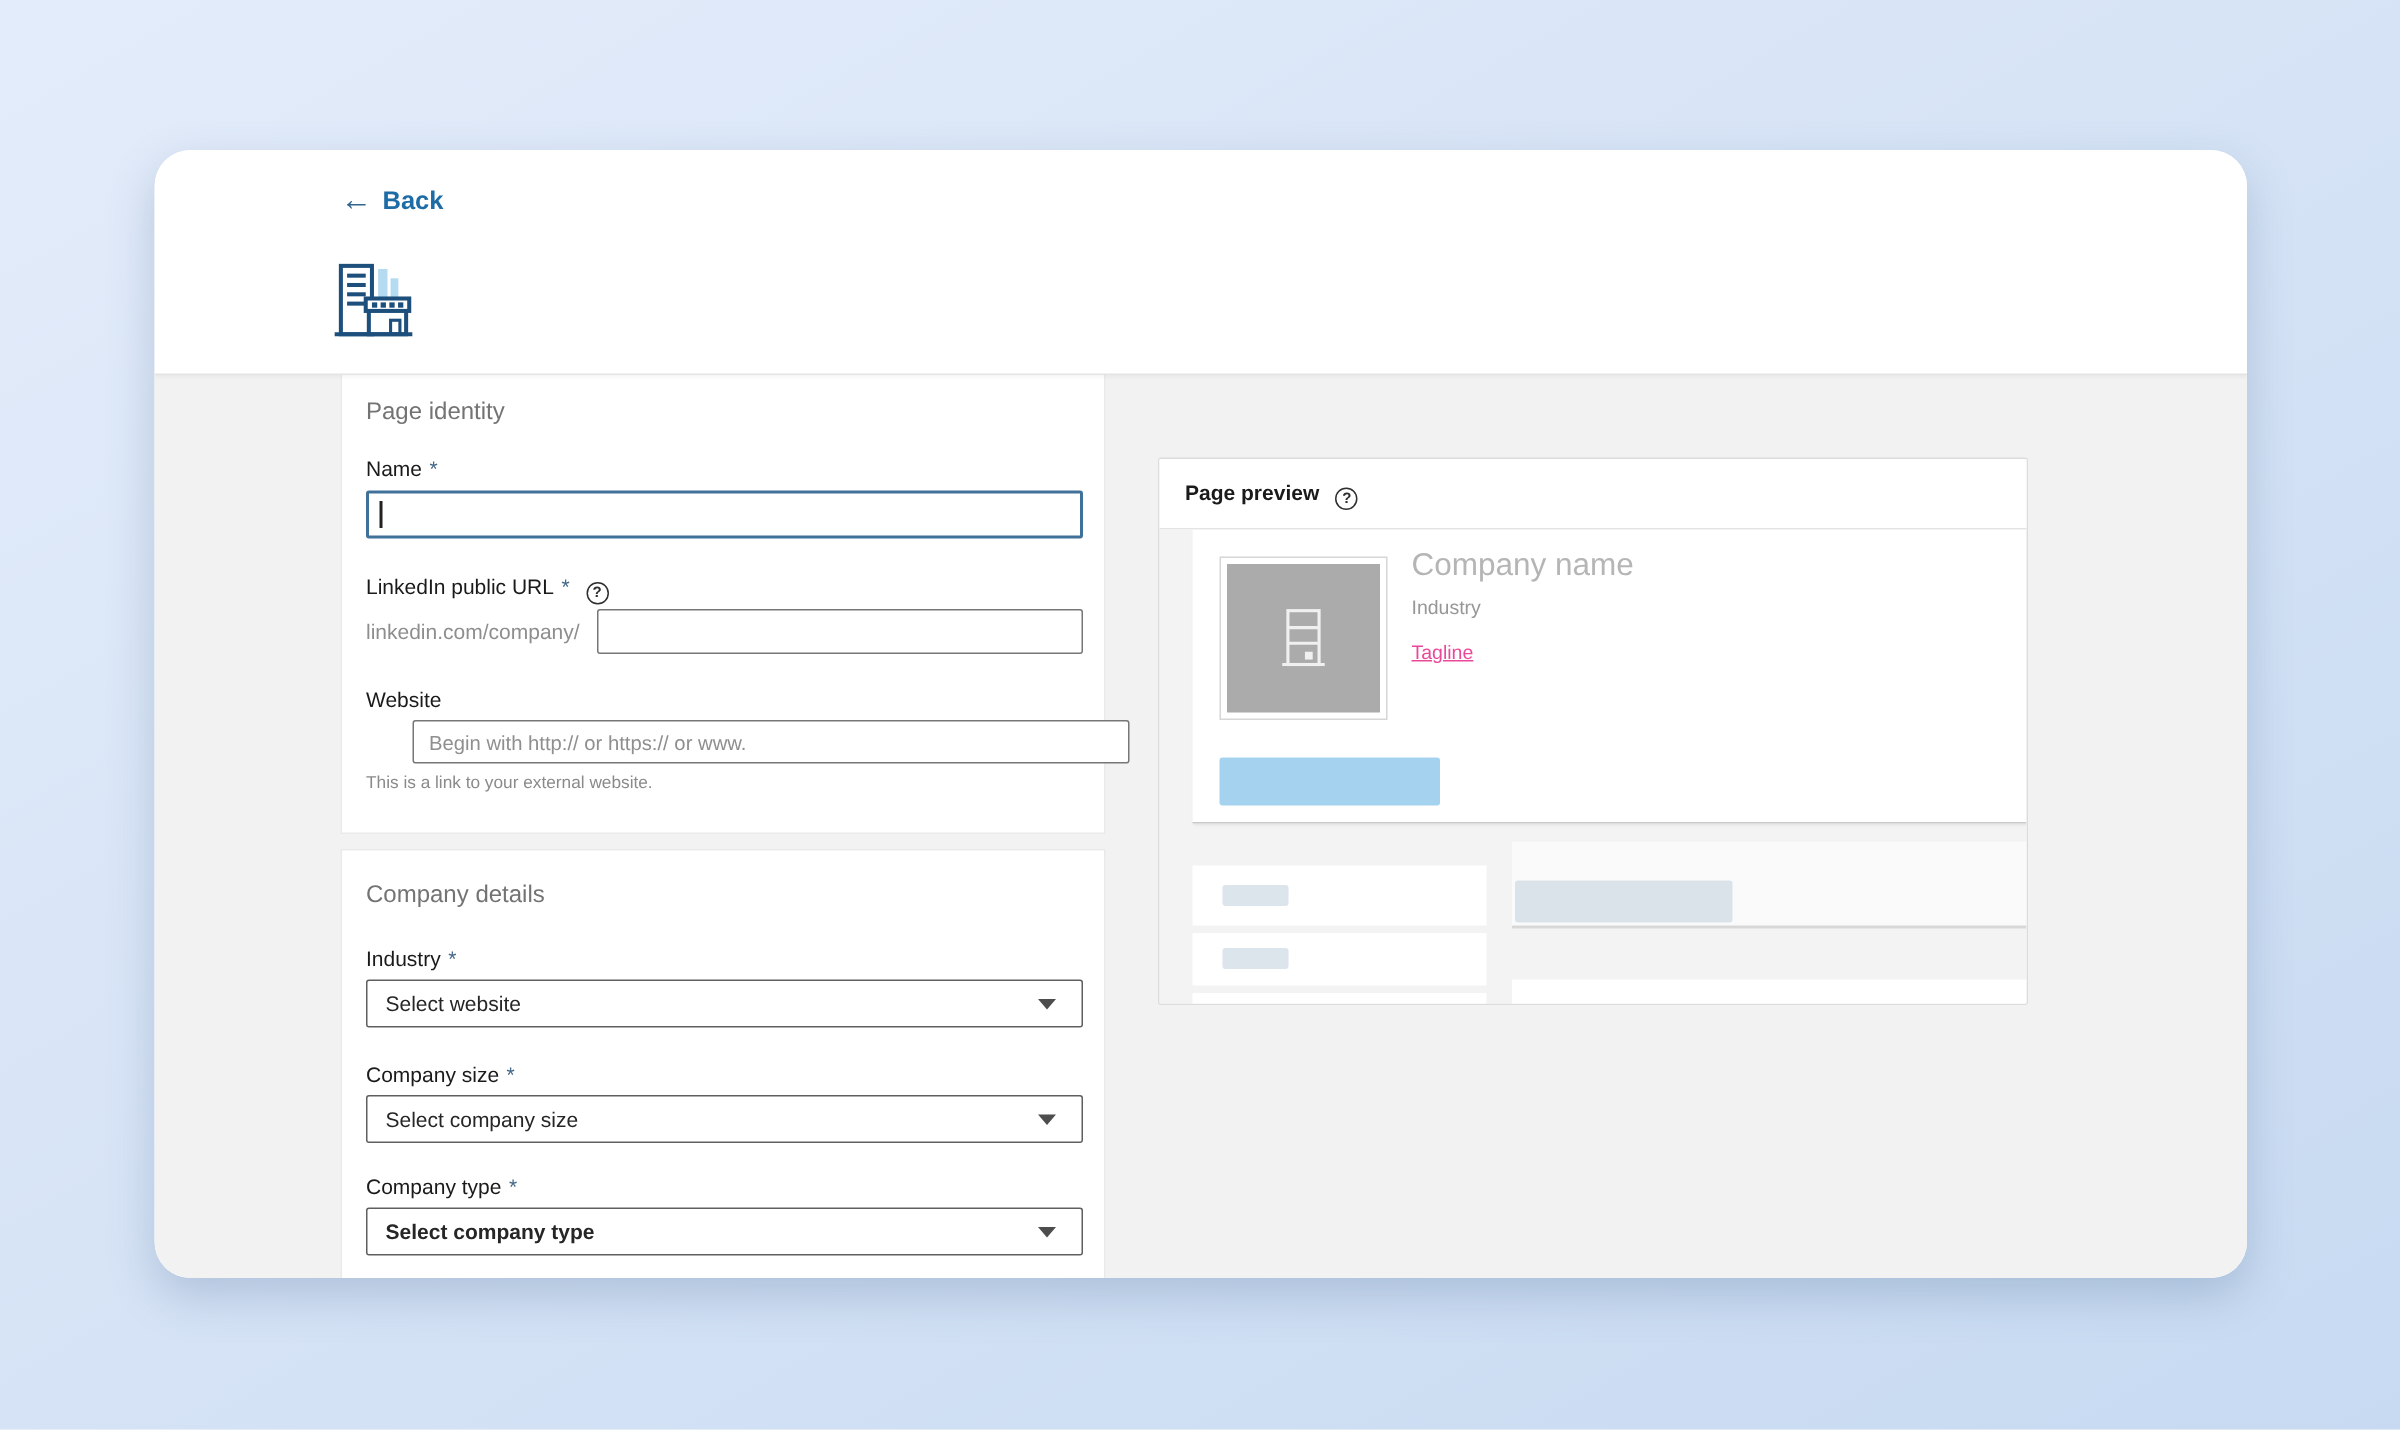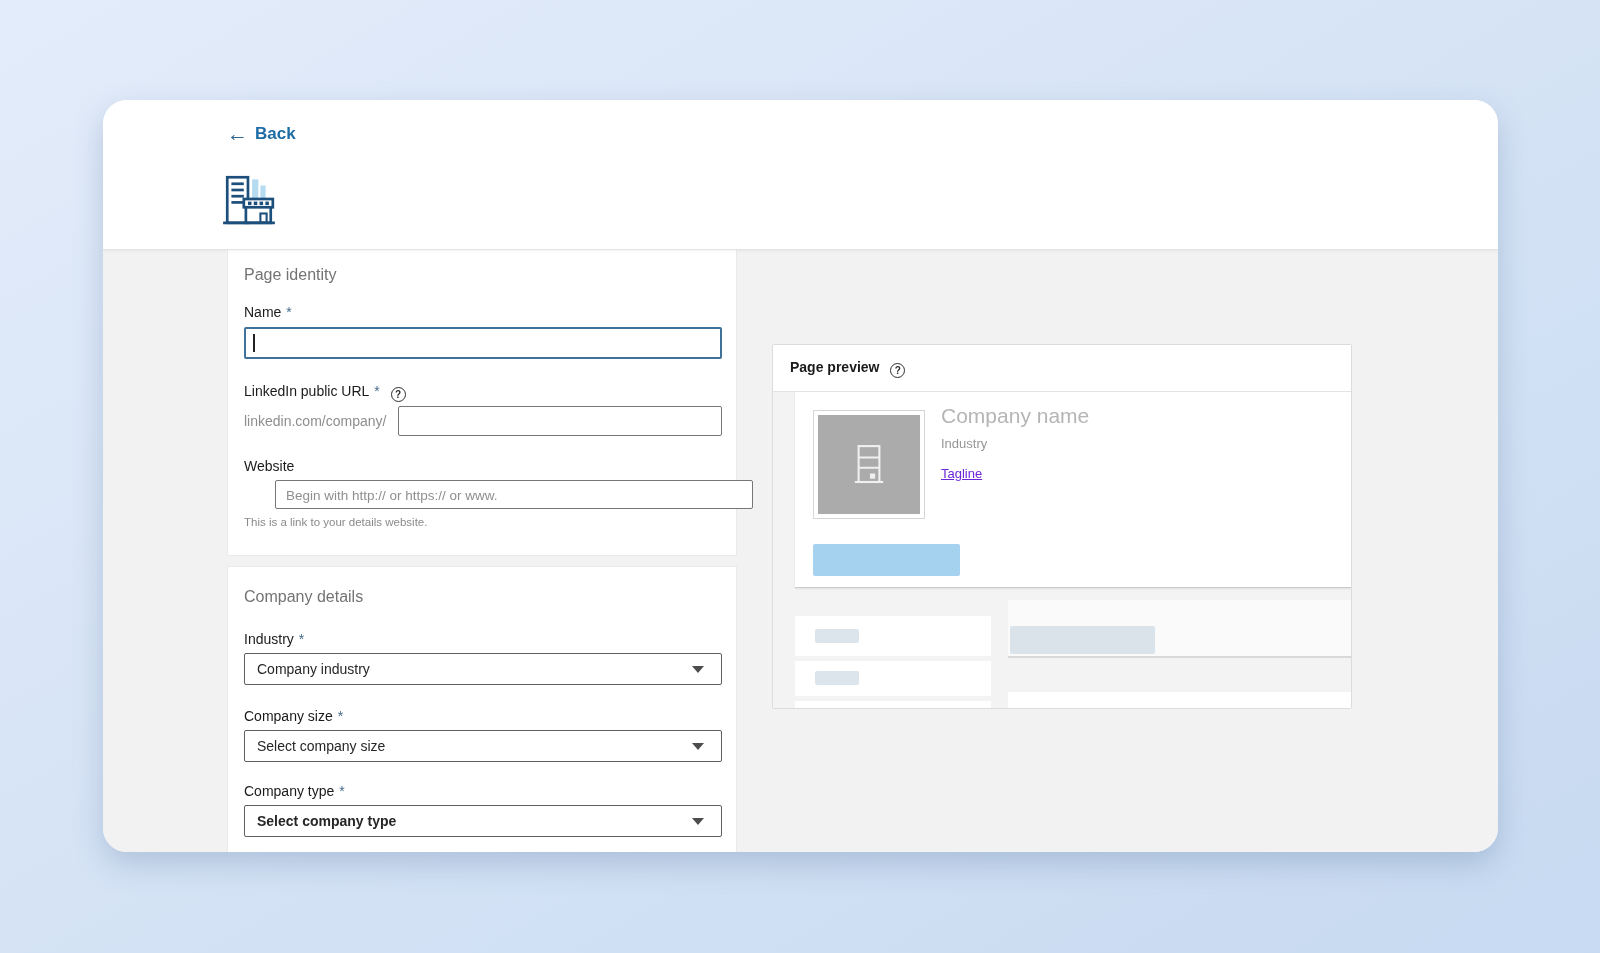--- a/index.html
+++ b/index.html
@@ -49,33 +49,33 @@
     margin-left:7px; vertical-align:-2px; cursor:pointer; }
 
   .select-box { position:absolute; left:16px; width:478px; height:32px; background:#fff;
     border:1px solid #5f5f5f; border-radius:2px; display:flex; align-items:center;
     padding-left:12px; font-size:14px; color:#262626; cursor:pointer; }
   .select-caret { position:absolute; right:17px; top:12px; width:0; height:0;
     border-left:6px solid transparent; border-right:6px solid transparent; border-top:7px solid #4d4d4d; }
 
   
   .preview-wrap { position:absolute; left:669px; top:55px; width:580px; height:365px;
-    background:#fff; border:1px solid #dcdcdc; border-radius:2px;margin-top:39px; }
+    background:#fff; border:1px solid #dcdcdc; border-radius:2px; }
   .preview-header { position:absolute; left:0; top:0; right:0; height:47px; background:#fff;
     border-bottom:1px solid #e3e3e3; }
   .preview-title { position:absolute; left:17px; top:14px; font-size:14px; font-weight:bold; color:#1a1a1a; }
   .preview-body { position:absolute; left:0; top:47px; right:0; bottom:0; background:#f3f3f3; overflow:hidden;text-align:center; }
   .preview-card { position:absolute; left:22px; top:0; right:0; height:196px; background:#fff;
     border-bottom:1px solid #c9c9c9; box-shadow:0 1px 2px rgba(0,0,0,.08); }
   .logo-frame { position:absolute; left:18px; top:18px; width:112px; height:109px; background:#fff;
     border:1px solid #d6d6d6; display:flex; align-items:center; justify-content:center; }
   .logo-inner { width:102px; height:99px; background:#ababab; display:flex; align-items:center; justify-content:center; }
   .ph-name { position:absolute; left:146px; top:12px; font-size:21px; color:#b5b5b5; }
   .ph-industry { position:absolute; left:146px; top:44px; font-size:13px; color:#979797; }
-  .ph-tagline { position:absolute; left:146px; top:74px; font-size:13px; color:#6d28d9;text-decoration:underline; }
+  .ph-tagline { position:absolute; left:146px; top:74px; font-size:13px; color:#ec4899;text-decoration:underline; }
   .ph-button { position:absolute; left:18px; top:152px; width:147px; height:32px; background:#a5d3ef; border-radius:2px; }
 
   .skel-row { position:absolute; left:22px; width:196px; background:#fff; }
   .skel-row .pill { position:absolute; left:20px; width:44px; height:14px; background:#dce4ec; border-radius:2px; }
   .skel-r1 { top:224px; height:40px; } .skel-r1 .pill { top:13px; }
   .skel-r2 { top:269px; height:35px; } .skel-r2 .pill { top:10px; }
   .skel-r3 { top:309px; height:35px; }
   .skel-right-top { position:absolute; left:235px; right:0; top:208px; height:58px; background:#fafafa;
     border-bottom:2px solid #d8d8d8; }
   .skel-bar { position:absolute; left:2px; top:26px; width:145px; height:28px; background:#dbe3ea; border-radius:2px; }
@@ -135,31 +135,31 @@
         <span>LinkedIn public URL</span><span class="req">*</span>
         <span class="help-badge">?</span>
       </div>
       <div class="url-prefix">linkedin.com/company/</div>
       <input class="text-input url-input" type="text" value="" style="">
 
       <div class="field-label" style="top:208px;">
         <span>Website</span>
       </div>
       <input class="text-input website-input" type="text" placeholder="Begin with http:// or https:// or www." style="">
-      <div class="helper-text">This is a link to your details website.</div>
+      <div class="helper-text">This is a link to your external website.</div>
     </div>
 
     <div class="form-card details-card">
       <div class="section-title" style="top:21px;">Company details</div>
 
       <div class="field-label" style="top:64px;">
         <span>Industry</span><span class="req">*</span>
       </div>
       <div class="select-box" style="top:86px;">
-        <span>Company industry</span>
+        <span>Select website</span>
         <span class="select-caret"></span>
       </div>
 
       <div class="field-label" style="top:141px;">
         <span>Company size</span><span class="req">*</span>
       </div>
       <div class="select-box" style="top:163px;">
         <span>Select company size</span>
         <span class="select-caret"></span>
       </div>

